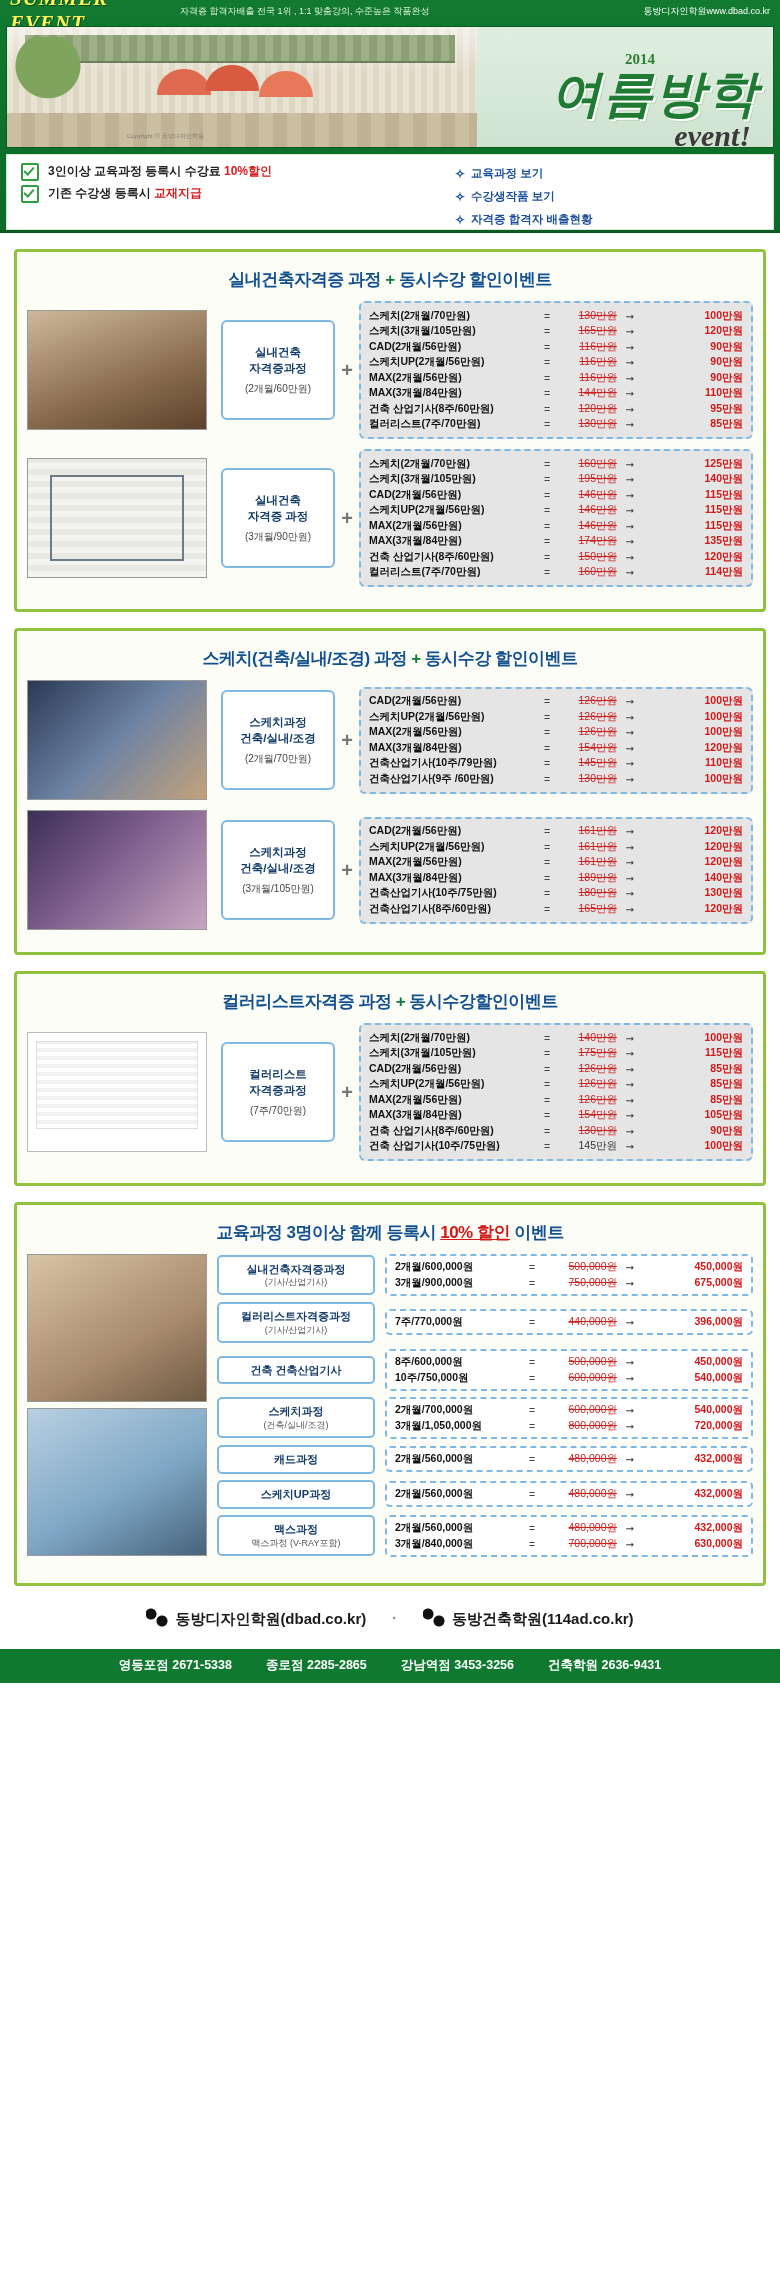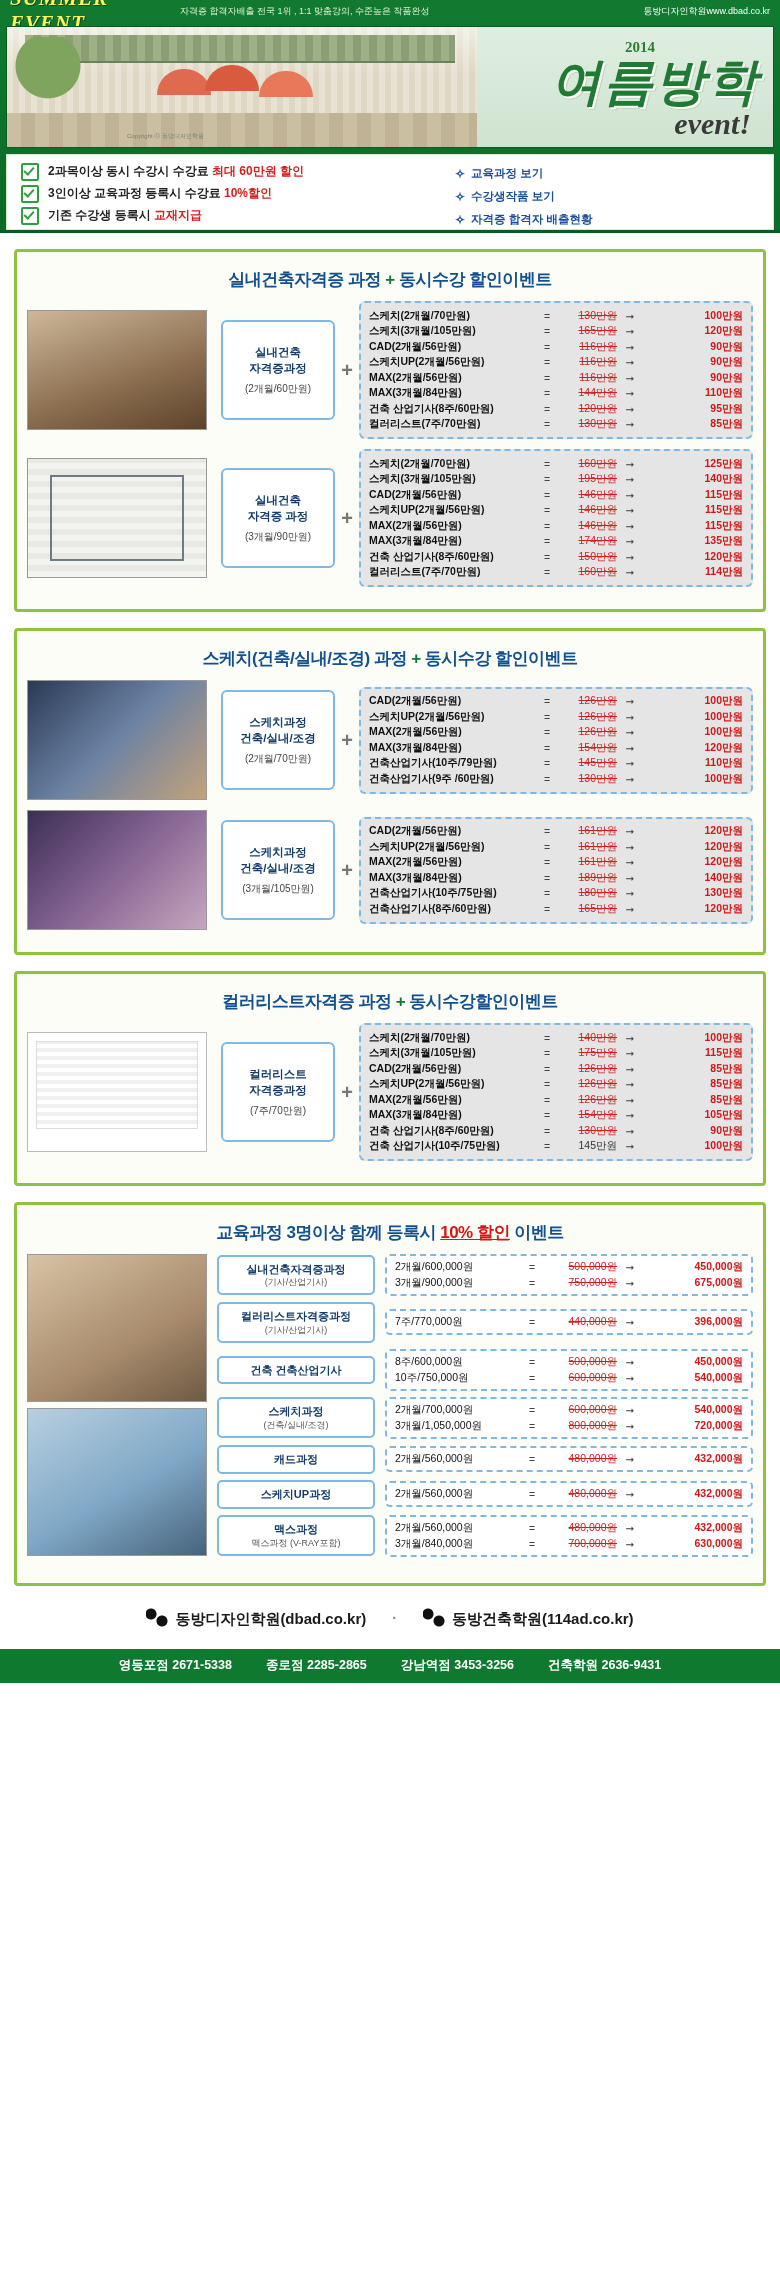--- a/index.html
+++ b/index.html
@@ -73,21 +73,21 @@
     background:repeating-linear-gradient(90deg,#cbbfa2 0 14px,#c0b395 14px 28px);
   }
   .hero-sketch .tree{
     position:absolute;width:70px;height:72px;left:6px;top:10px;
     background:radial-gradient(circle at 50% 40%, #7fa45e 0 32px, rgba(127,164,94,0) 33px);
   }
   .hero-sketch .copy{
     position:absolute;left:120px;bottom:6px;font-size:6px;color:#7d7d6c;
   }
   .hero-title{
-    position:absolute;right:6px;top:4px;width:300px;height:141px;
+    position:absolute;right:6px;top:16px;width:300px;height:141px;
   }
   .hero-year{
     position:absolute;right:112px;top:8px;
     font-family:"Liberation Serif", serif;
     font-size:15px;font-weight:bold;color:#2e7d32;
   }
   .hero-kor{
     position:absolute;right:8px;top:18px;
     font-family:"Liberation Serif", serif;
     font-size:50px;font-weight:bold;font-style:italic;
@@ -204,21 +204,21 @@
   .g-table{flex:1;margin-left:12px;}
   .g-line{display:flex;align-items:center;margin-bottom:6px;}
   .g-name{
     width:150px;flex:none;border:2px solid #7fb8e0;border-radius:5px;background:#fff;
     text-align:center;padding:5px 2px;line-height:1.35;
   }
   .g-name .n1{font-size:11px;font-weight:bold;color:#143d6b;}
   .g-name .n2{font-size:9px;color:#555;}
   .g-vals{flex:1;border:2px dashed #7fb8e0;border-radius:5px;background:#fff;margin-left:10px;padding:3px 8px;}
   .g-vrow{display:flex;align-items:center;height:16px;font-size:10.5px;white-space:nowrap;}
-  .g-left{width:130px;font-weight:normal;color:#111;}
+  .g-left{width:130px;font-weight:bold;color:#111;}
   .g-eq{width:14px;text-align:center;color:#444;}
   .g-old{width:78px;text-align:right;color:#c22;text-decoration:line-through;}
   .g-arr{width:26px;text-align:center;color:#444;}
   .g-new{flex:1;text-align:right;font-weight:bold;color:#d31616;}
 
   
   .foot-logos{
     display:flex;align-items:center;justify-content:center;gap:26px;
     padding:22px 0 20px 0;font-size:15px;font-weight:bold;color:#1a1a1a;
   }
@@ -261,24 +261,20 @@
         <div class="hero-year">2014</div>
         <div class="hero-kor">여름방학</div>
         <div class="hero-event">event!</div>
       </div>
     </div>
 
     <div class="promo">
       <div class="promo-left">
         <div class="promo-row">
           <span class="chk"></span>
-          <span class="promo-text"><span>2과목이상 동시 수강시 수강료 </span><span class="hl">최대 60만원 할인</span></span>
-        </div>
-        <div class="promo-row">
-          <span class="chk"></span>
           <span class="promo-text"><span>3인이상 교육과정 등록시 수강료 </span><span class="hl">10%할인</span></span>
         </div>
         <div class="promo-row">
           <span class="chk"></span>
           <span class="promo-text"><span>기존 수강생 등록시 </span><span class="hl">교재지급</span></span>
         </div>
       </div>
       <div class="promo-right">
         <div class="promo-link">
           <span class="arrow">✧</span>

